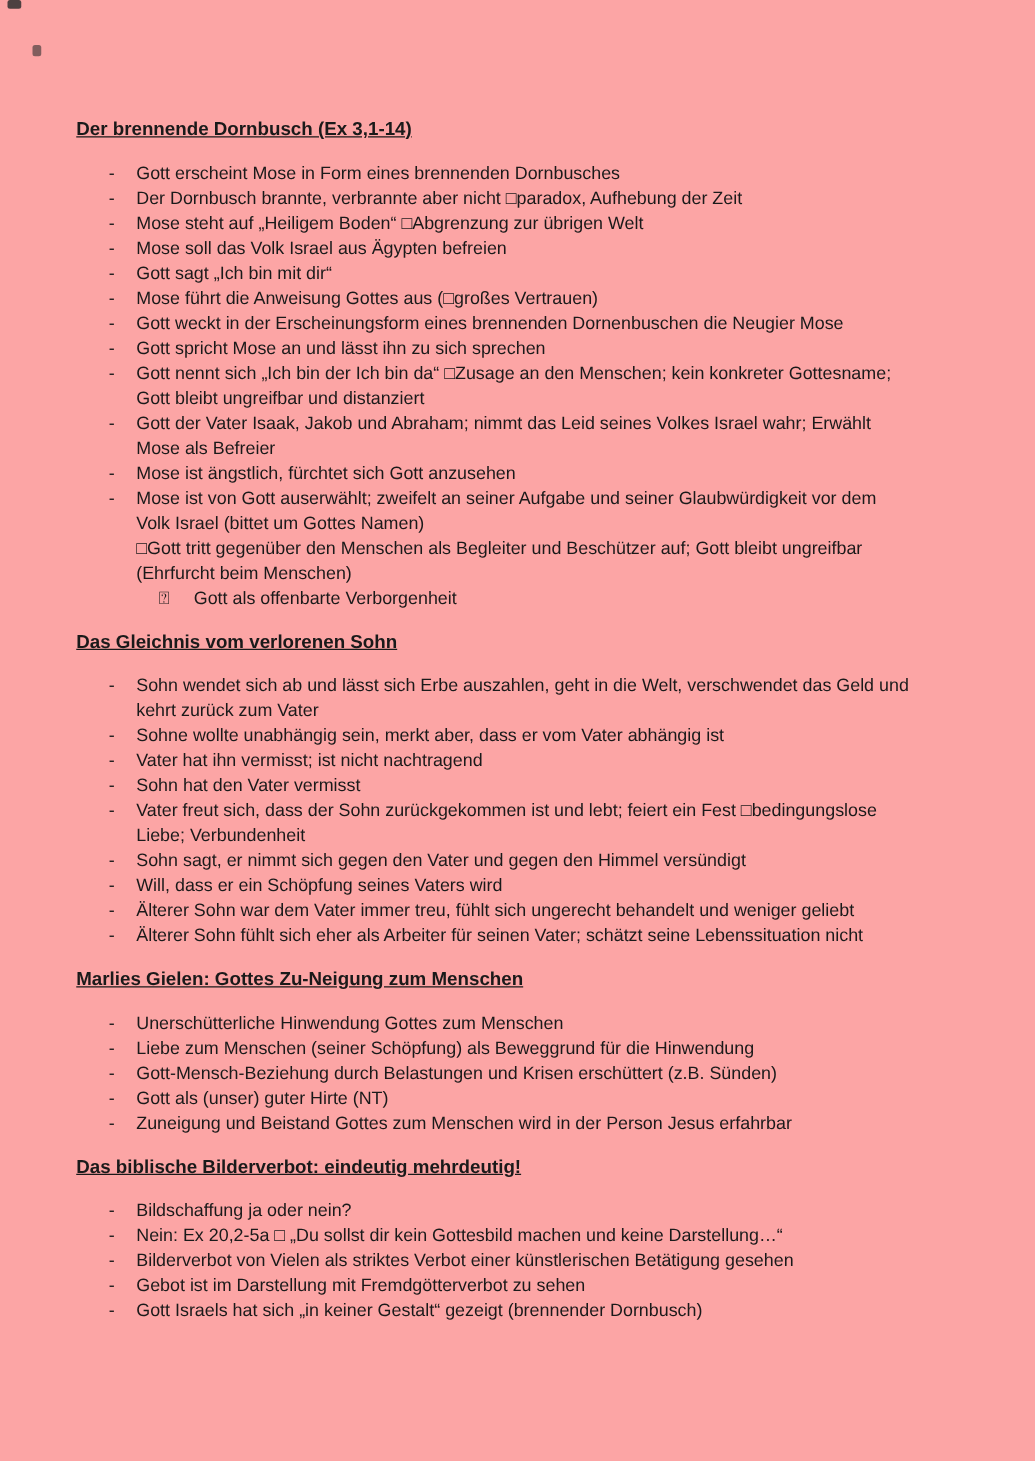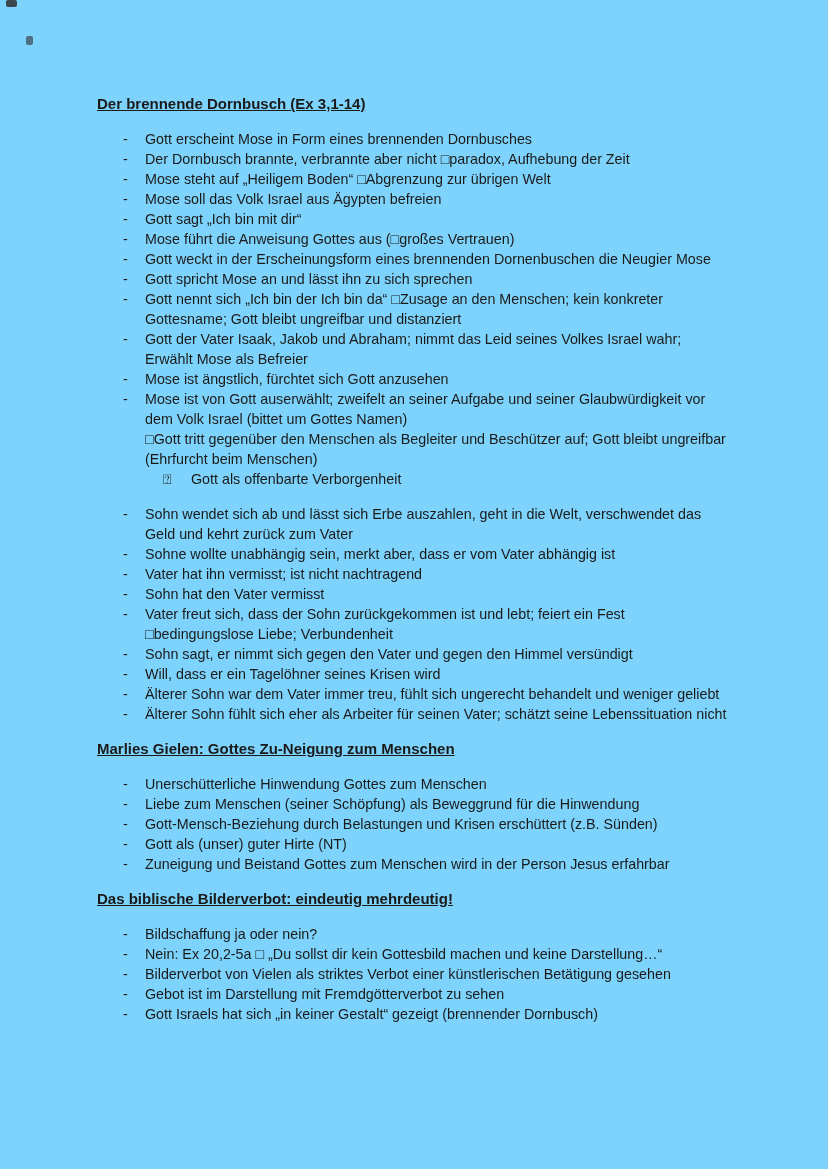--- a/index.html
+++ b/index.html
@@ -4,23 +4,23 @@
 <style>
   html, body {
     margin: 0;
     padding: 0;
     background: #ffffff;
   }
   .page {
     position: relative;
     width: 828px;
     height: 1169px;
-    background: #7dd3fc;
+    background: #fca5a5;
     box-sizing: border-box;
-    padding: 94px 97px 0 97px;
+    padding: 94px 97px 0 61px;
     font-family: "Liberation Sans", "DejaVu Sans", sans-serif;
     color: #1a1a1a;
     overflow: hidden;
   }
   .artifact {
     position: absolute;
     background: #2f2f2f;
   }
   .artifact.a1 { left: 6px; top: 0px; width: 11px; height: 7px; border-radius: 2px; opacity: .85; }
   .artifact.a2 { left: 26px; top: 36px; width: 7px; height: 9px; border-radius: 2px; opacity: .6; }
@@ -114,20 +114,21 @@
           <div class="item lvl1">
             <span class="text">□Gott tritt gegenüber den Menschen als Begleiter und Beschützer auf; Gott bleibt ungreifbar (Ehrfurcht beim Menschen)</span>
           </div>
           <div class="item lvl2">
             <span class="marker">⍰</span>
             <span class="text">Gott als offenbarte Verborgenheit</span>
           </div>
         </div>
       </section>
       <section class="section">
+        <h2 class="heading">Das Gleichnis vom verlorenen Sohn</h2>
         <div class="list">
           <div class="item lvl0">
             <span class="marker">-</span>
             <span class="text">Sohn wendet sich ab und lässt sich Erbe auszahlen, geht in die Welt, verschwendet das Geld und kehrt zurück zum Vater</span>
           </div>
           <div class="item lvl0">
             <span class="marker">-</span>
             <span class="text">Sohne wollte unabhängig sein, merkt aber, dass er vom Vater abhängig ist</span>
           </div>
           <div class="item lvl0">
@@ -141,21 +142,21 @@
           <div class="item lvl0">
             <span class="marker">-</span>
             <span class="text">Vater freut sich, dass der Sohn zurückgekommen ist und lebt; feiert ein Fest □bedingungslose Liebe; Verbundenheit</span>
           </div>
           <div class="item lvl0">
             <span class="marker">-</span>
             <span class="text">Sohn sagt, er nimmt sich gegen den Vater und gegen den Himmel versündigt</span>
           </div>
           <div class="item lvl0">
             <span class="marker">-</span>
-            <span class="text">Will, dass er ein Tagelöhner seines Krisen wird</span>
+            <span class="text">Will, dass er ein Schöpfung seines Vaters wird</span>
           </div>
           <div class="item lvl0">
             <span class="marker">-</span>
             <span class="text">Älterer Sohn war dem Vater immer treu, fühlt sich ungerecht behandelt und weniger geliebt</span>
           </div>
           <div class="item lvl0">
             <span class="marker">-</span>
             <span class="text">Älterer Sohn fühlt sich eher als Arbeiter für seinen Vater; schätzt seine Lebenssituation nicht</span>
           </div>
         </div>

